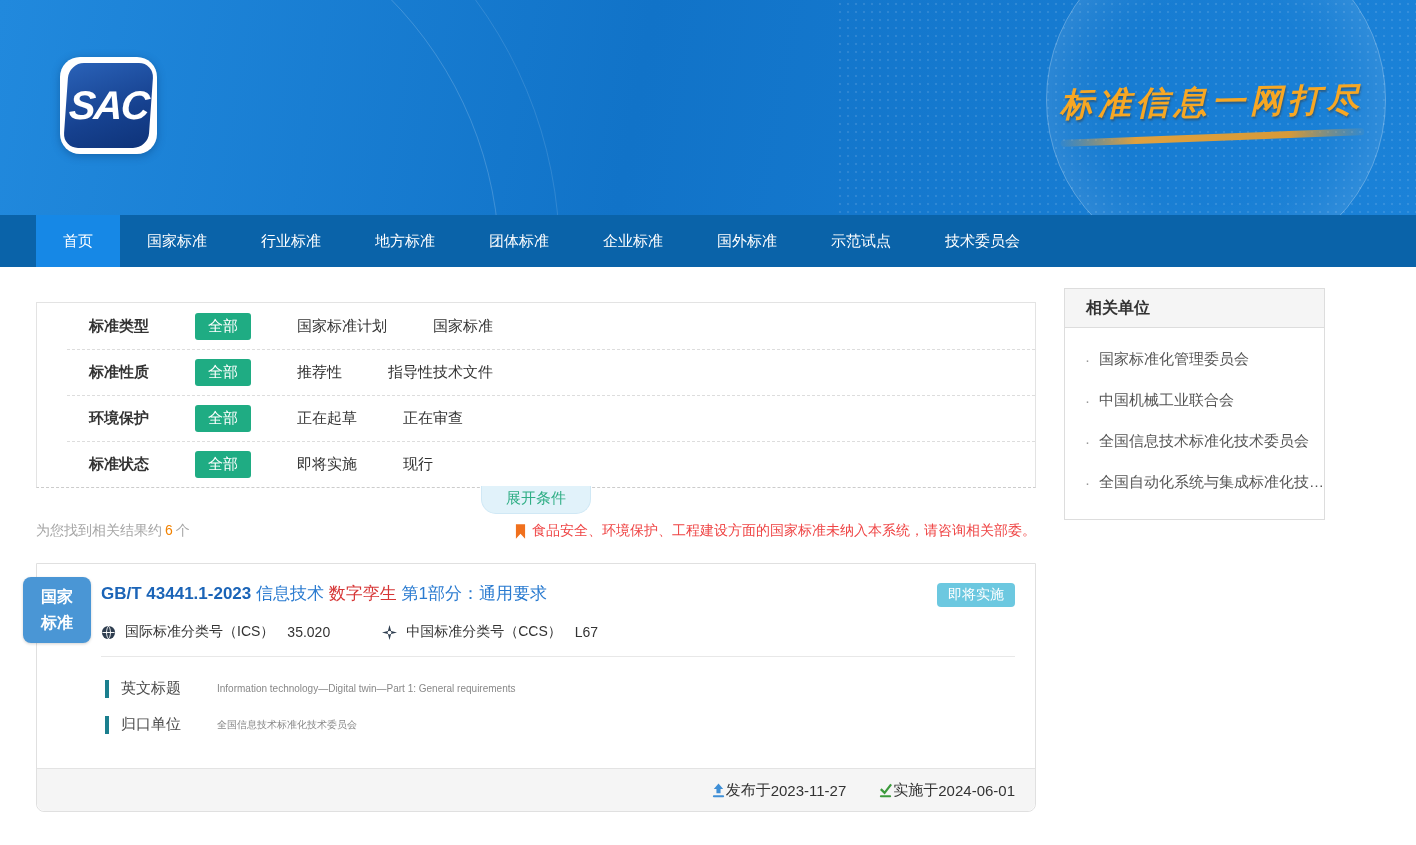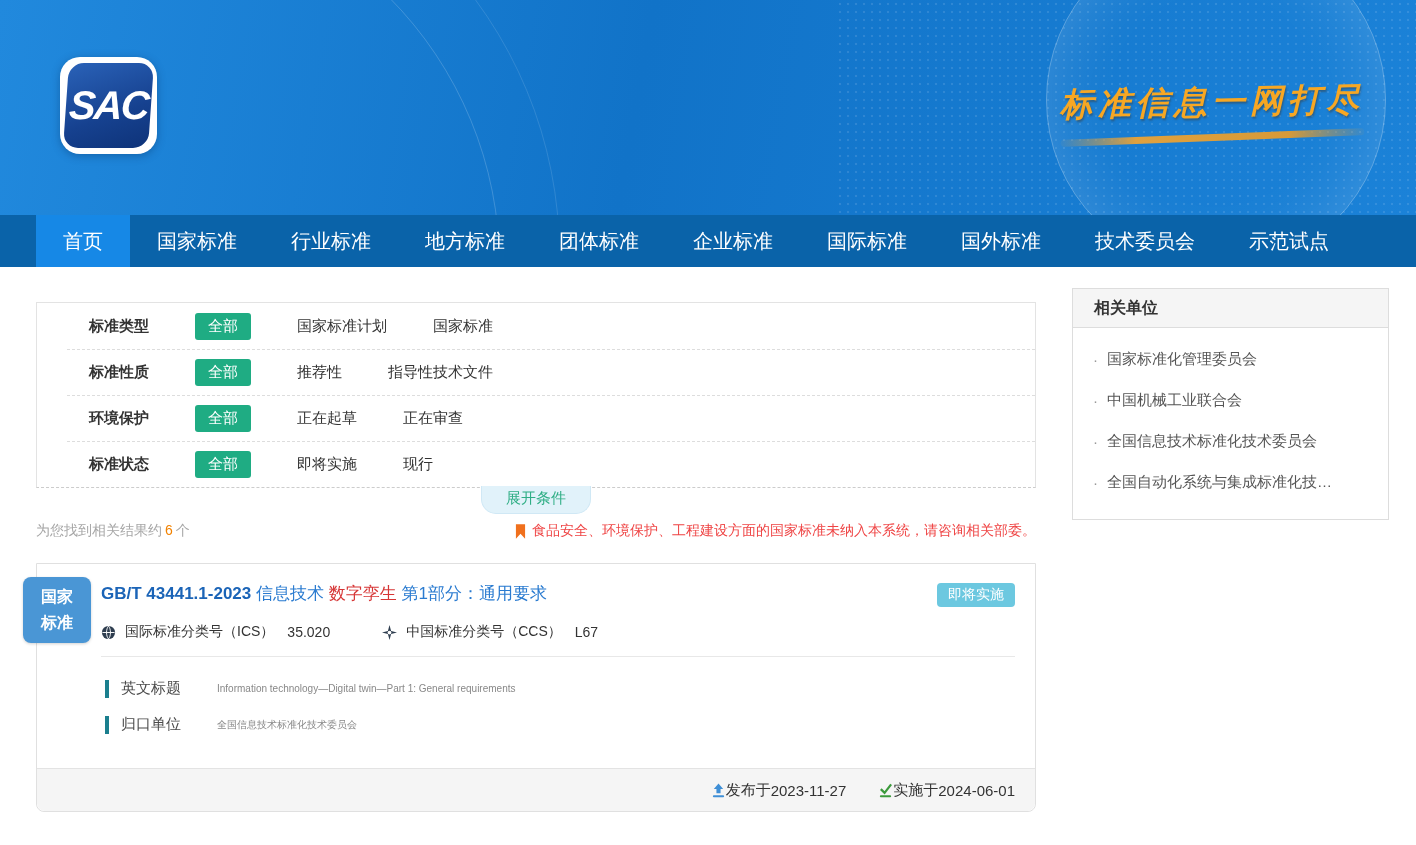--- a/index.html
+++ b/index.html
@@ -31,21 +31,21 @@
   .site-title-en { font-size:16px; font-weight:bold; letter-spacing:.4px; margin-top:9px;
     white-space:pre; text-shadow:0 1px 2px rgba(0,40,90,.4); }
   .slogan { position:absolute; right:52px; top:80px; text-align:center; transform:rotate(-1deg); }
   .slogan-text { color:#f7a723; font-size:33px; font-weight:bold; font-style:italic; letter-spacing:5px;
     text-shadow:1px 2px 2px rgba(70,35,0,.35); }
   .slogan-underline { margin-top:9px; height:7px; border-radius:4px; transform:rotate(-1.2deg);
     background:linear-gradient(90deg,rgba(232,165,60,.05),#e0a13e 25%,#d79a38 75%,rgba(232,165,60,.05)); }
 
   
   .main-nav { display:flex; height:52px; background:#0a63a9; padding-left:36px; }
-  .nav-item { display:flex; align-items:center; padding:0 27px; color:#fff; font-size:20px; cursor:pointer; }
+  .nav-item { display:flex; align-items:center; padding:0 27px; color:#fff; font-size:15px; cursor:pointer; }
   .nav-item.active { background:#1688e6; }
 
   
   .content { display:flex; padding:21px 0 0 36px; }
   .main-col { width:1000px; }
   
   .search-row { display:flex; justify-content:space-between; align-items:flex-start; }
   .section-title-wrap { border-bottom:3px solid #1c7cd5; width:128px; padding:3px 0 13px 9px; }
   .section-title { font-size:20px; font-weight:bold; color:#1a6ebf; letter-spacing:1px; }
   .search-box { display:flex; width:381px; height:39px; }
@@ -97,21 +97,21 @@
   .field-row { display:flex; align-items:center; gap:12px; margin:17px 0; padding-left:4px; }
   .field-bar { width:4px; height:18px; background:#1b7f8e; }
   .field-label { color:#4a4a4a; font-size:15px; }
   .field-value { color:#888; font-size:10px;margin-left:24px; }
   .card-footer { margin-top:15px; background:#f5f5f5; border-top:1px solid #e3e3e3;
     border-radius:0 0 8px 8px; height:43px; display:flex; align-items:center; justify-content:flex-end;
     padding-right:20px; gap:32px; font-size:15px; color:#333; }
   .date-group { display:flex; align-items:center; gap:0; }
 
   
-  .sidebar { width:317px; margin-left:36px; border:1px solid #ddd; background:#fff; align-self:flex-start; }
+  .sidebar { width:261px; margin-left:28px; border:1px solid #ddd; background:#fff; align-self:flex-start; }
   .sidebar-header { height:39px; display:flex; align-items:center; padding-left:21px; background:#f5f5f5;
     border-bottom:1px solid #ddd; font-size:16px; font-weight:bold; color:#333; }
   .sidebar-list { padding:11px 0 16px; }
   .sidebar-item { display:flex; align-items:center; gap:9px; padding:11px 20px; font-size:15px;
     color:#555; cursor:pointer; white-space:nowrap; overflow:hidden; }
   .bullet { color:#999; }
   .icon { display:inline-flex; align-items:center; }
 </style>
 </head>
 <body>
@@ -132,24 +132,23 @@
     </div>
   </header>
 
   <nav class="main-nav">
     <div class="nav-item active">首页</div>
     <div class="nav-item">国家标准</div>
     <div class="nav-item">行业标准</div>
     <div class="nav-item">地方标准</div>
     <div class="nav-item">团体标准</div>
     <div class="nav-item">企业标准</div>
-    <div class="nav-item">国际标准</div>
     <div class="nav-item">国外标准</div>
+    <div class="nav-item">示范试点</div>
     <div class="nav-item">技术委员会</div>
-    <div class="nav-item">示范试点</div>
   </nav>
 
   <div class="content">
     <div class="main-col">
 
 
       <div class="filter-panel">
         <div class="filter-row">
           <span class="filter-label">标准类型</span>
           <button class="filter-all">全部</button>

